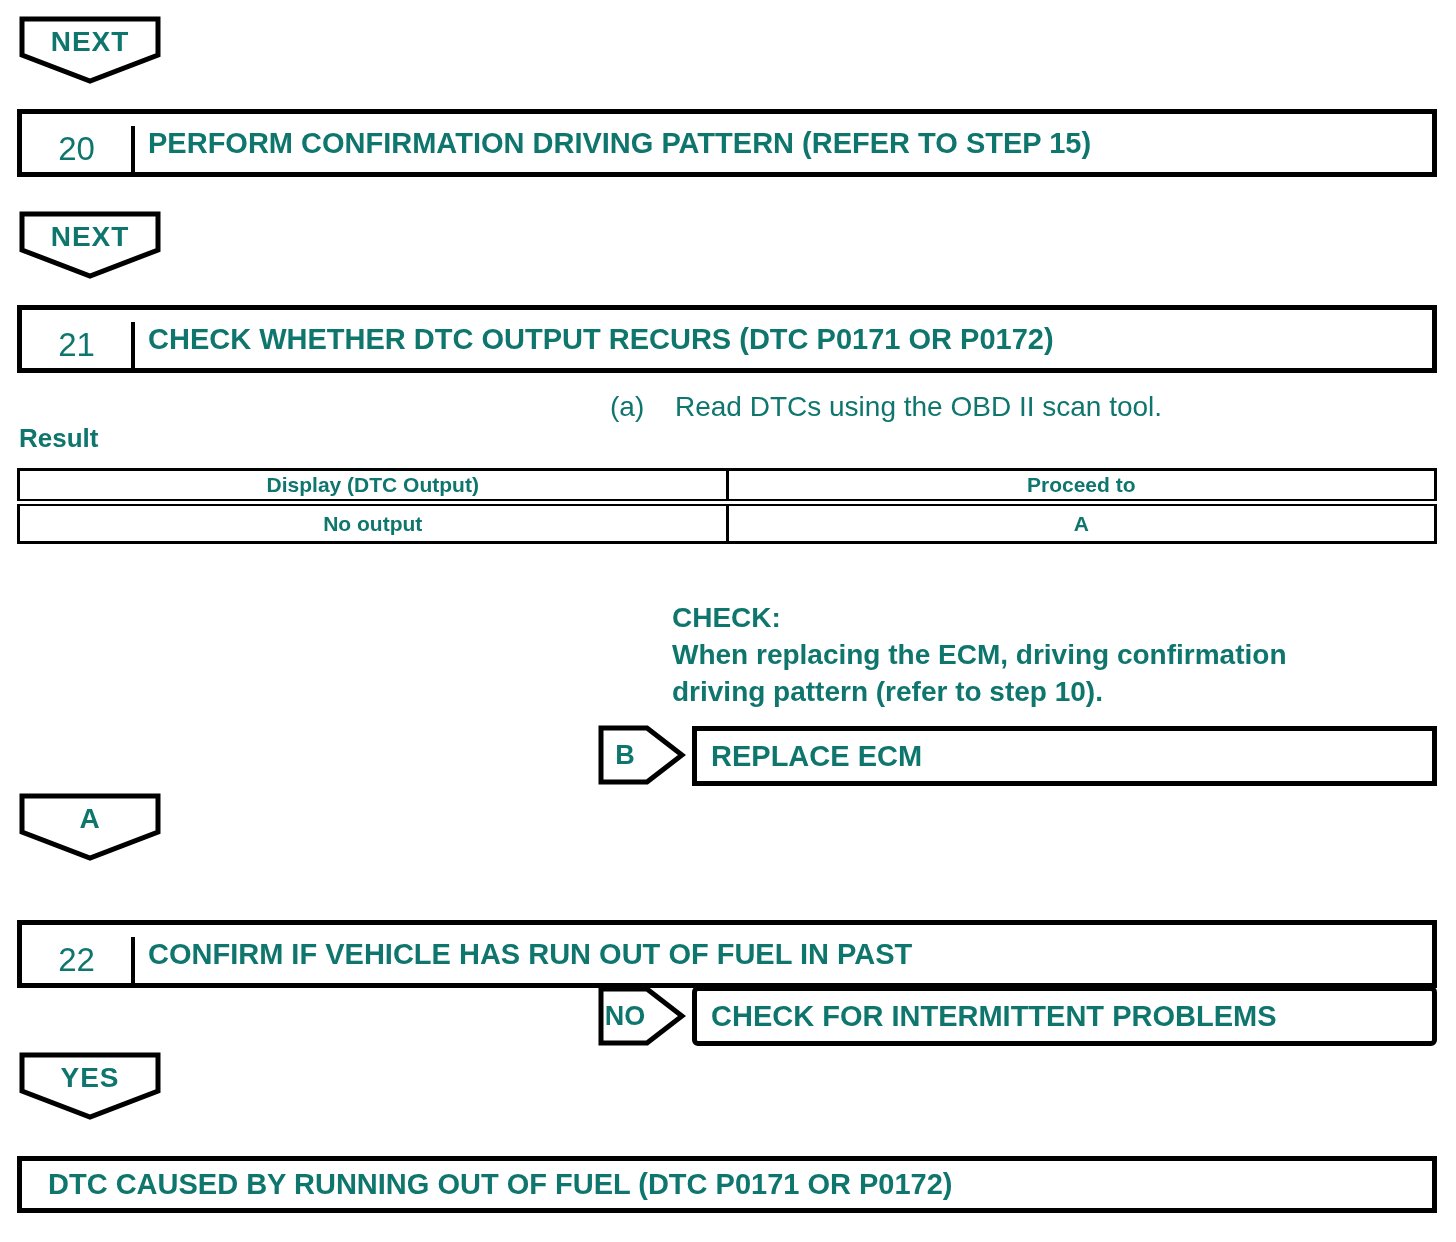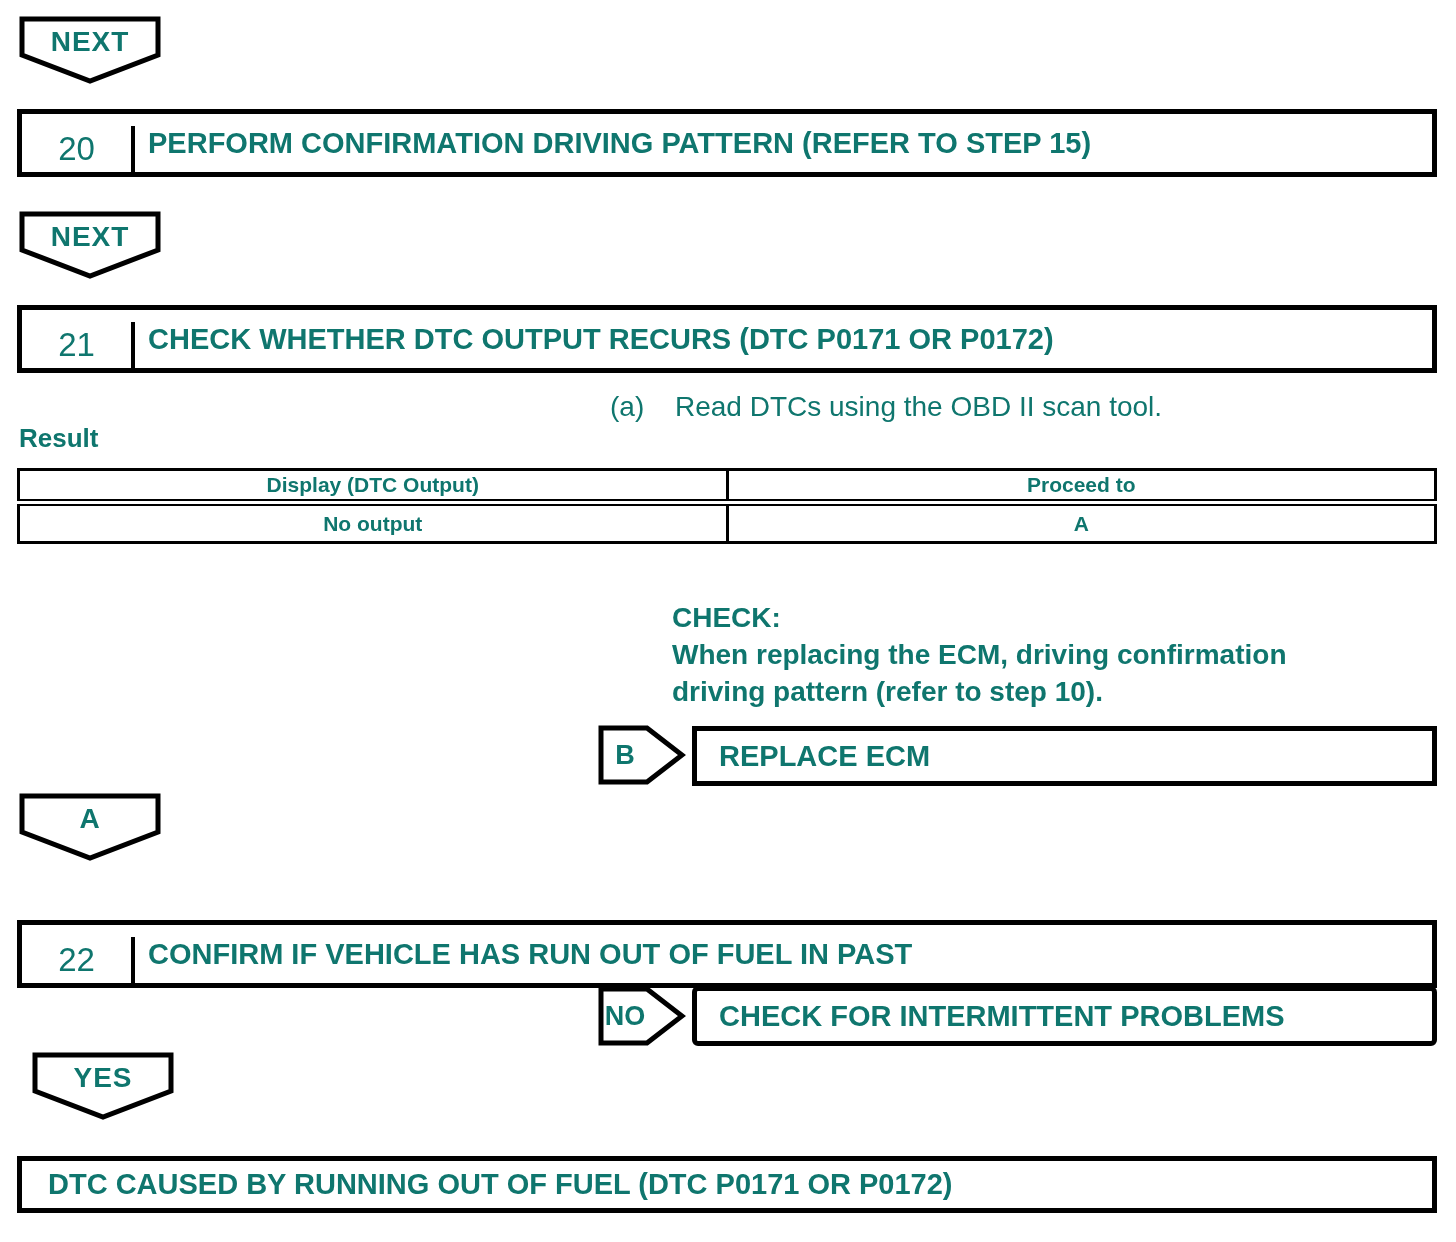--- a/index.html
+++ b/index.html
@@ -58,21 +58,21 @@
   .arrow-right .lbl {
     position:absolute; left:0; top:0; width:54px; height:100%;
     display:flex; align-items:center; justify-content:center;
     font-weight:bold; font-size:27px;
   }
 
   
   .action-box {
     left:692px; width:745px; height:60px; background:#fff;
     border:5px solid #000; display:flex; align-items:center;
-    padding-left:22px; font-weight:bold; font-size:29px; white-space:nowrap;
+    padding-left:14px; font-weight:bold; font-size:29px; white-space:nowrap;
   }
 
   
   .final-box {
     left:17px; top:1156px; width:1420px; height:57px; background:#fff;
     border:5px solid #000; display:flex; align-items:center;
     padding-left:26px; font-weight:bold; font-size:29px; white-space:nowrap;
   }
 </style>
 </head>
@@ -161,21 +161,21 @@
   <div class="abs arrow-right" style="top:986px;">
     <svg width="88" height="60" viewBox="0 0 88 60">
       <polygon points="3,3 49,3 84,30 49,57 3,57" fill="#ffffff" stroke="#000000" stroke-width="5" stroke-linejoin="miter"></polygon>
     </svg>
     <span class="lbl">NO</span>
   </div>
   <div class="abs action-box" style="top:986px;border-radius:6px;">
     <span>CHECK FOR INTERMITTENT PROBLEMS</span>
   </div>
 
-  <div class="abs pent-down" style="left:32px; top:1052px;">
+  <div class="abs pent-down" style="left:19px; top:1052px;">
     <svg width="142" height="68" viewBox="0 0 142 68">
       <polygon points="3,3 139,3 139,39 71,65 3,39" fill="#ffffff" stroke="#000000" stroke-width="5" stroke-linejoin="miter"></polygon>
     </svg>
     <span class="lbl">YES</span>
   </div>
 
   <div class="abs final-box">
     <span>DTC CAUSED BY RUNNING OUT OF FUEL (DTC P0171 OR P0172)</span>
   </div>
 

